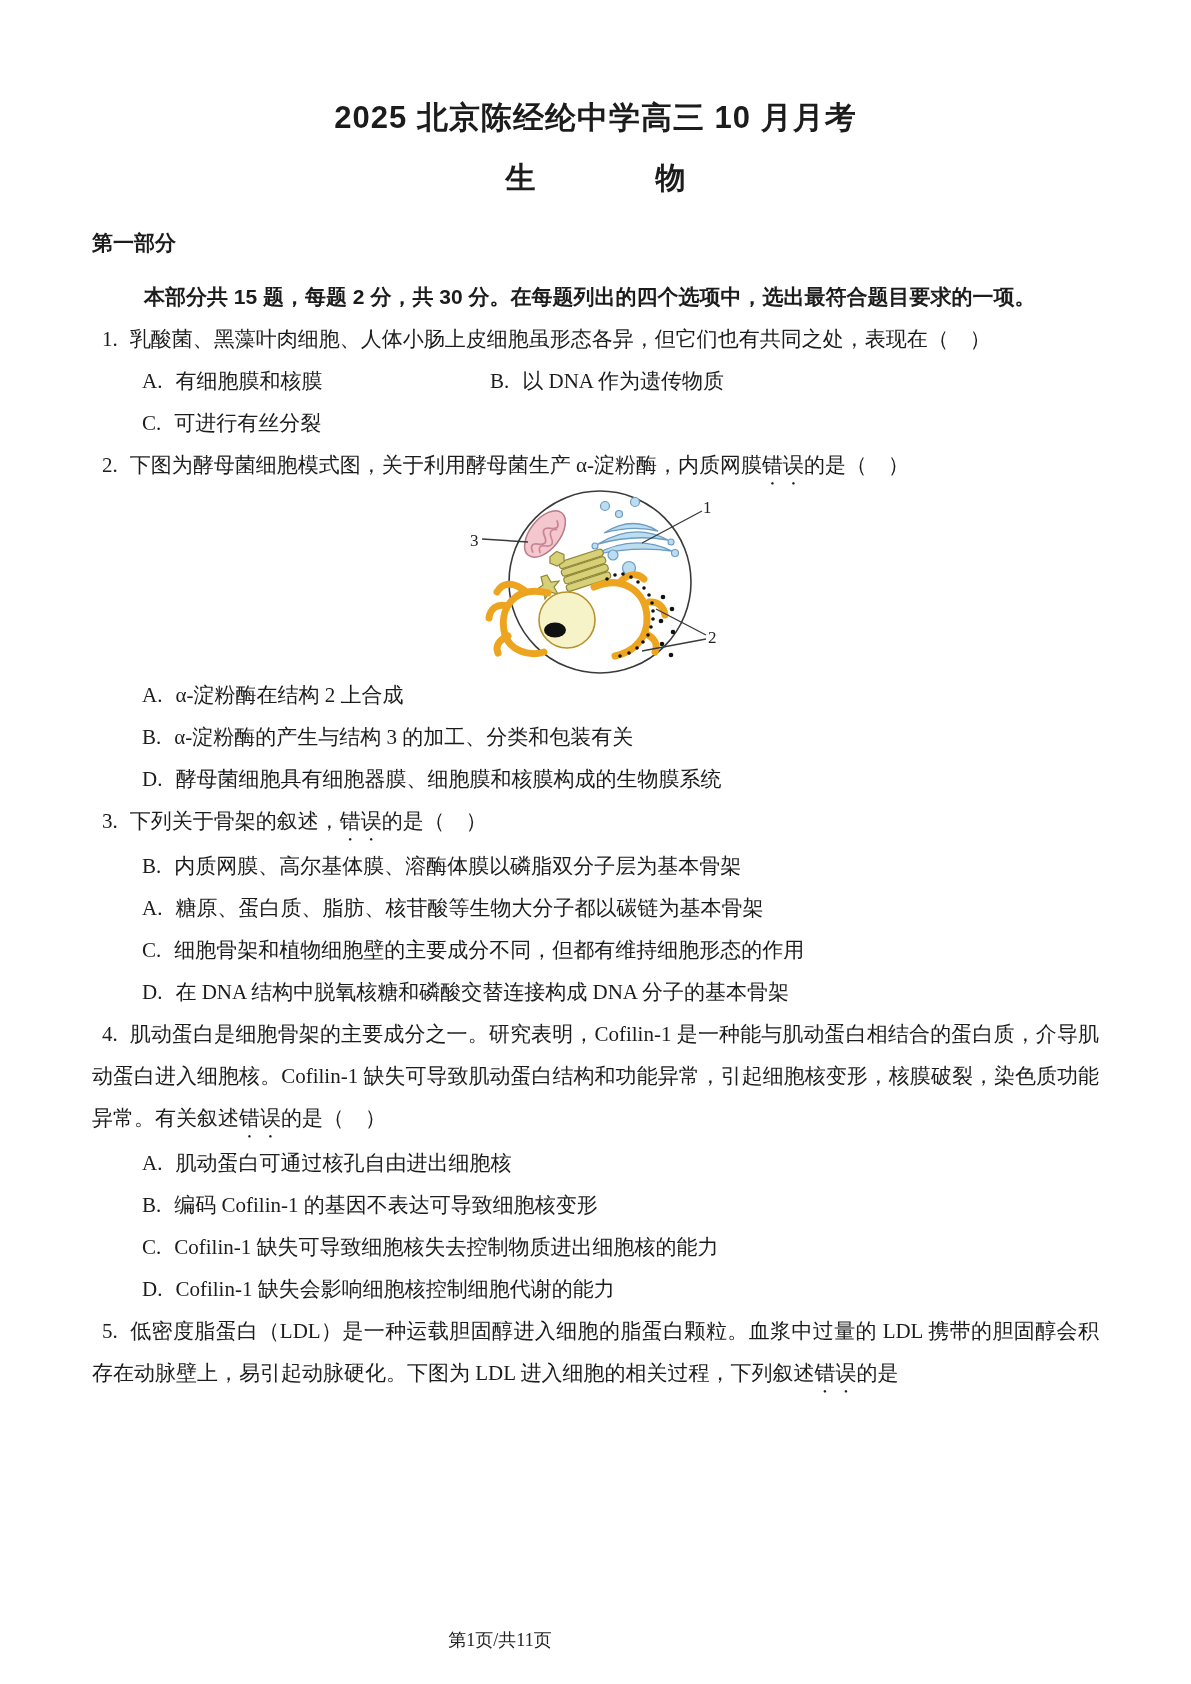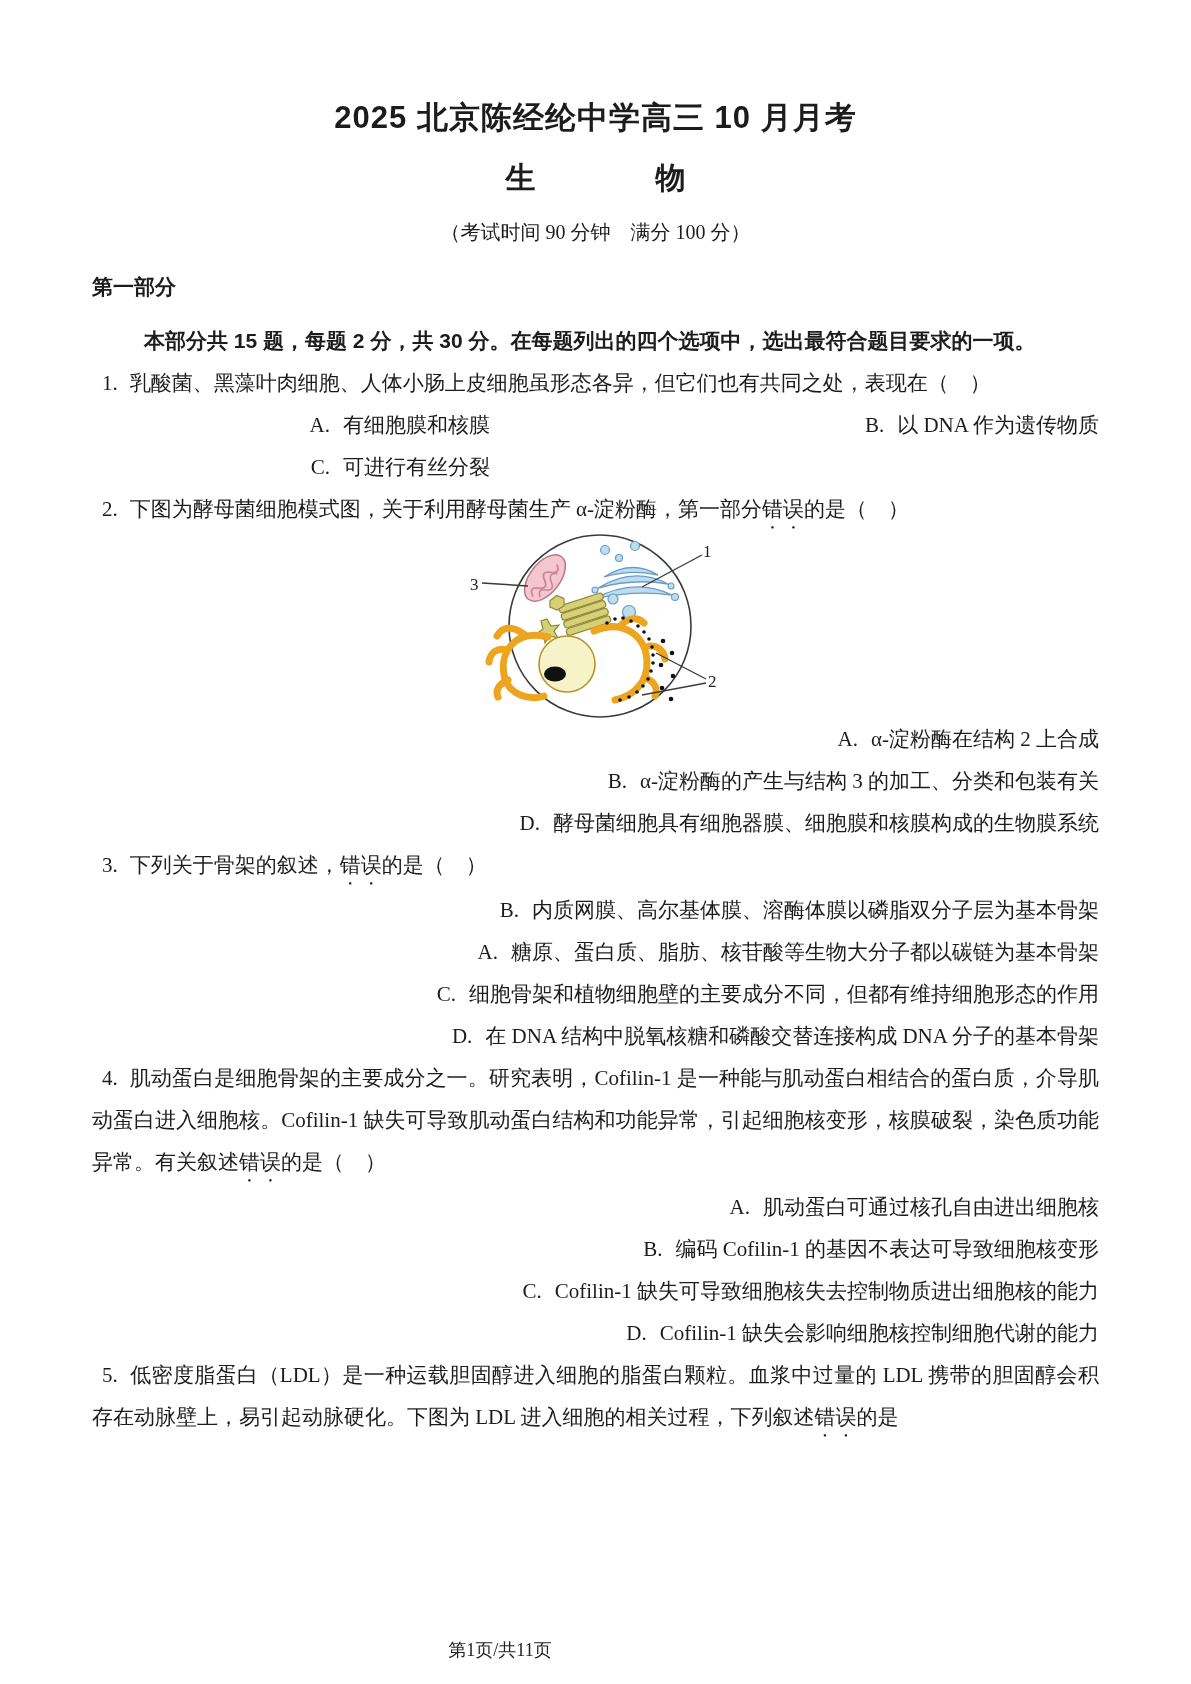--- a/index.html
+++ b/index.html
@@ -16,55 +16,54 @@
   .section-title { text-align:left; font-family:"Liberation Sans","DejaVu Sans",sans-serif;
                    font-weight:700; font-size:21px; line-height:30px; margin-top:26px; }
   .instructions { font-family:Liberation Sans, sans-serif; font-weight:700;
                   font-size:21px; line-height:42px; margin-top:18px; text-indent:52px; }
 
   .questions { font-size:21px; }
   .q-stem { line-height:42px; text-indent:10px; text-align:justify; }
   .q-num { margin-right:12px; }
   .emph { -webkit-text-emphasis:filled dot; -webkit-text-emphasis-position:under;
           text-emphasis:filled dot; text-emphasis-position:under right; }
-  .opts { padding-left:50px;text-align:right; }
+  .opts { padding-left:50px; }
   .opts.two-col { display:grid; grid-template-columns:348px auto; }
   .opt { line-height:42px; }
   .opt-label { margin-right:13px; }
 
   .figure-wrap { height:185px; margin-left:352px; width:300px; }
   .fig-label { font-family:"Liberation Serif","DejaVu Serif",serif; font-size:17px; fill:#222; }
 
   .footer { position:absolute; top:1626px; left:0; width:1000px; text-align:center;
-            font-size:18px; line-height:28px; color:#222;margin-top:10px; }
+            font-size:18px; line-height:28px; color:#222; }
 </style>
 </head>
 <body>
 
 <div class="page">
 
   <div class="title">2025 北京陈经纶中学高三 10 月月考</div>
   <div class="subject">生　　　　物</div>
-  <div class="exam-info">（考试时间 90 分钟　满分 100 分）</div>
   <div class="section-title">第一部分</div>
   <div class="instructions">本部分共 15 题，每题 2 分，共 30 分。在每题列出的四个选项中，选出最符合题目要求的一项。</div>
 
   <div class="questions">
 
     <div class="q">
       <p class="q-stem"><span class="q-num">1.</span><span>乳酸菌、黑藻叶肉细胞、人体小肠上皮细胞虽形态各异，但它们也有共同之处，表现在（　）</span></p>
       <div class="opts two-col">
         <div class="opt"><span class="opt-label">A.</span><span>有细胞膜和核膜</span></div>
         <div class="opt"><span class="opt-label">B.</span><span>以 DNA 作为遗传物质</span></div>
         <div class="opt"><span class="opt-label">C.</span><span>可进行有丝分裂</span></div>
       </div>
     </div>
 
     <div class="q">
-      <p class="q-stem"><span class="q-num">2.</span><span>下图为酵母菌细胞模式图，关于利用酵母菌生产 α-淀粉酶，第一部分</span><span class="emph">错误</span><span>的是（　）</span></p>
+      <p class="q-stem"><span class="q-num">2.</span><span>下图为酵母菌细胞模式图，关于利用酵母菌生产 α-淀粉酶，内质网膜</span><span class="emph">错误</span><span>的是（　）</span></p>
 
       <div class="figure-wrap">
         <svg width="300" height="185" viewBox="0 0 300 185">
 
           <circle cx="156" cy="93" r="91" fill="#ffffff" stroke="#3a3a3a" stroke-width="1.6"></circle>
 
           <g transform="rotate(-52 101 45)">
             <ellipse cx="101" cy="45" rx="27" ry="15" stroke="#b97a89" stroke-width="1.5" fill="#f4c6ce"></ellipse>
             <path d="M 79,47 q 5,-10 10,-1 q 5,9 10,0 q 5,-9 10,0 q 5,9 10,0" fill="none" stroke="#c98695" stroke-width="1.8"></path>
             <path d="M 83,53 q 5,-8 9,0 q 5,8 10,-1 q 5,-8 10,0" fill="none" stroke="#c98695" stroke-width="1.6"></path>

